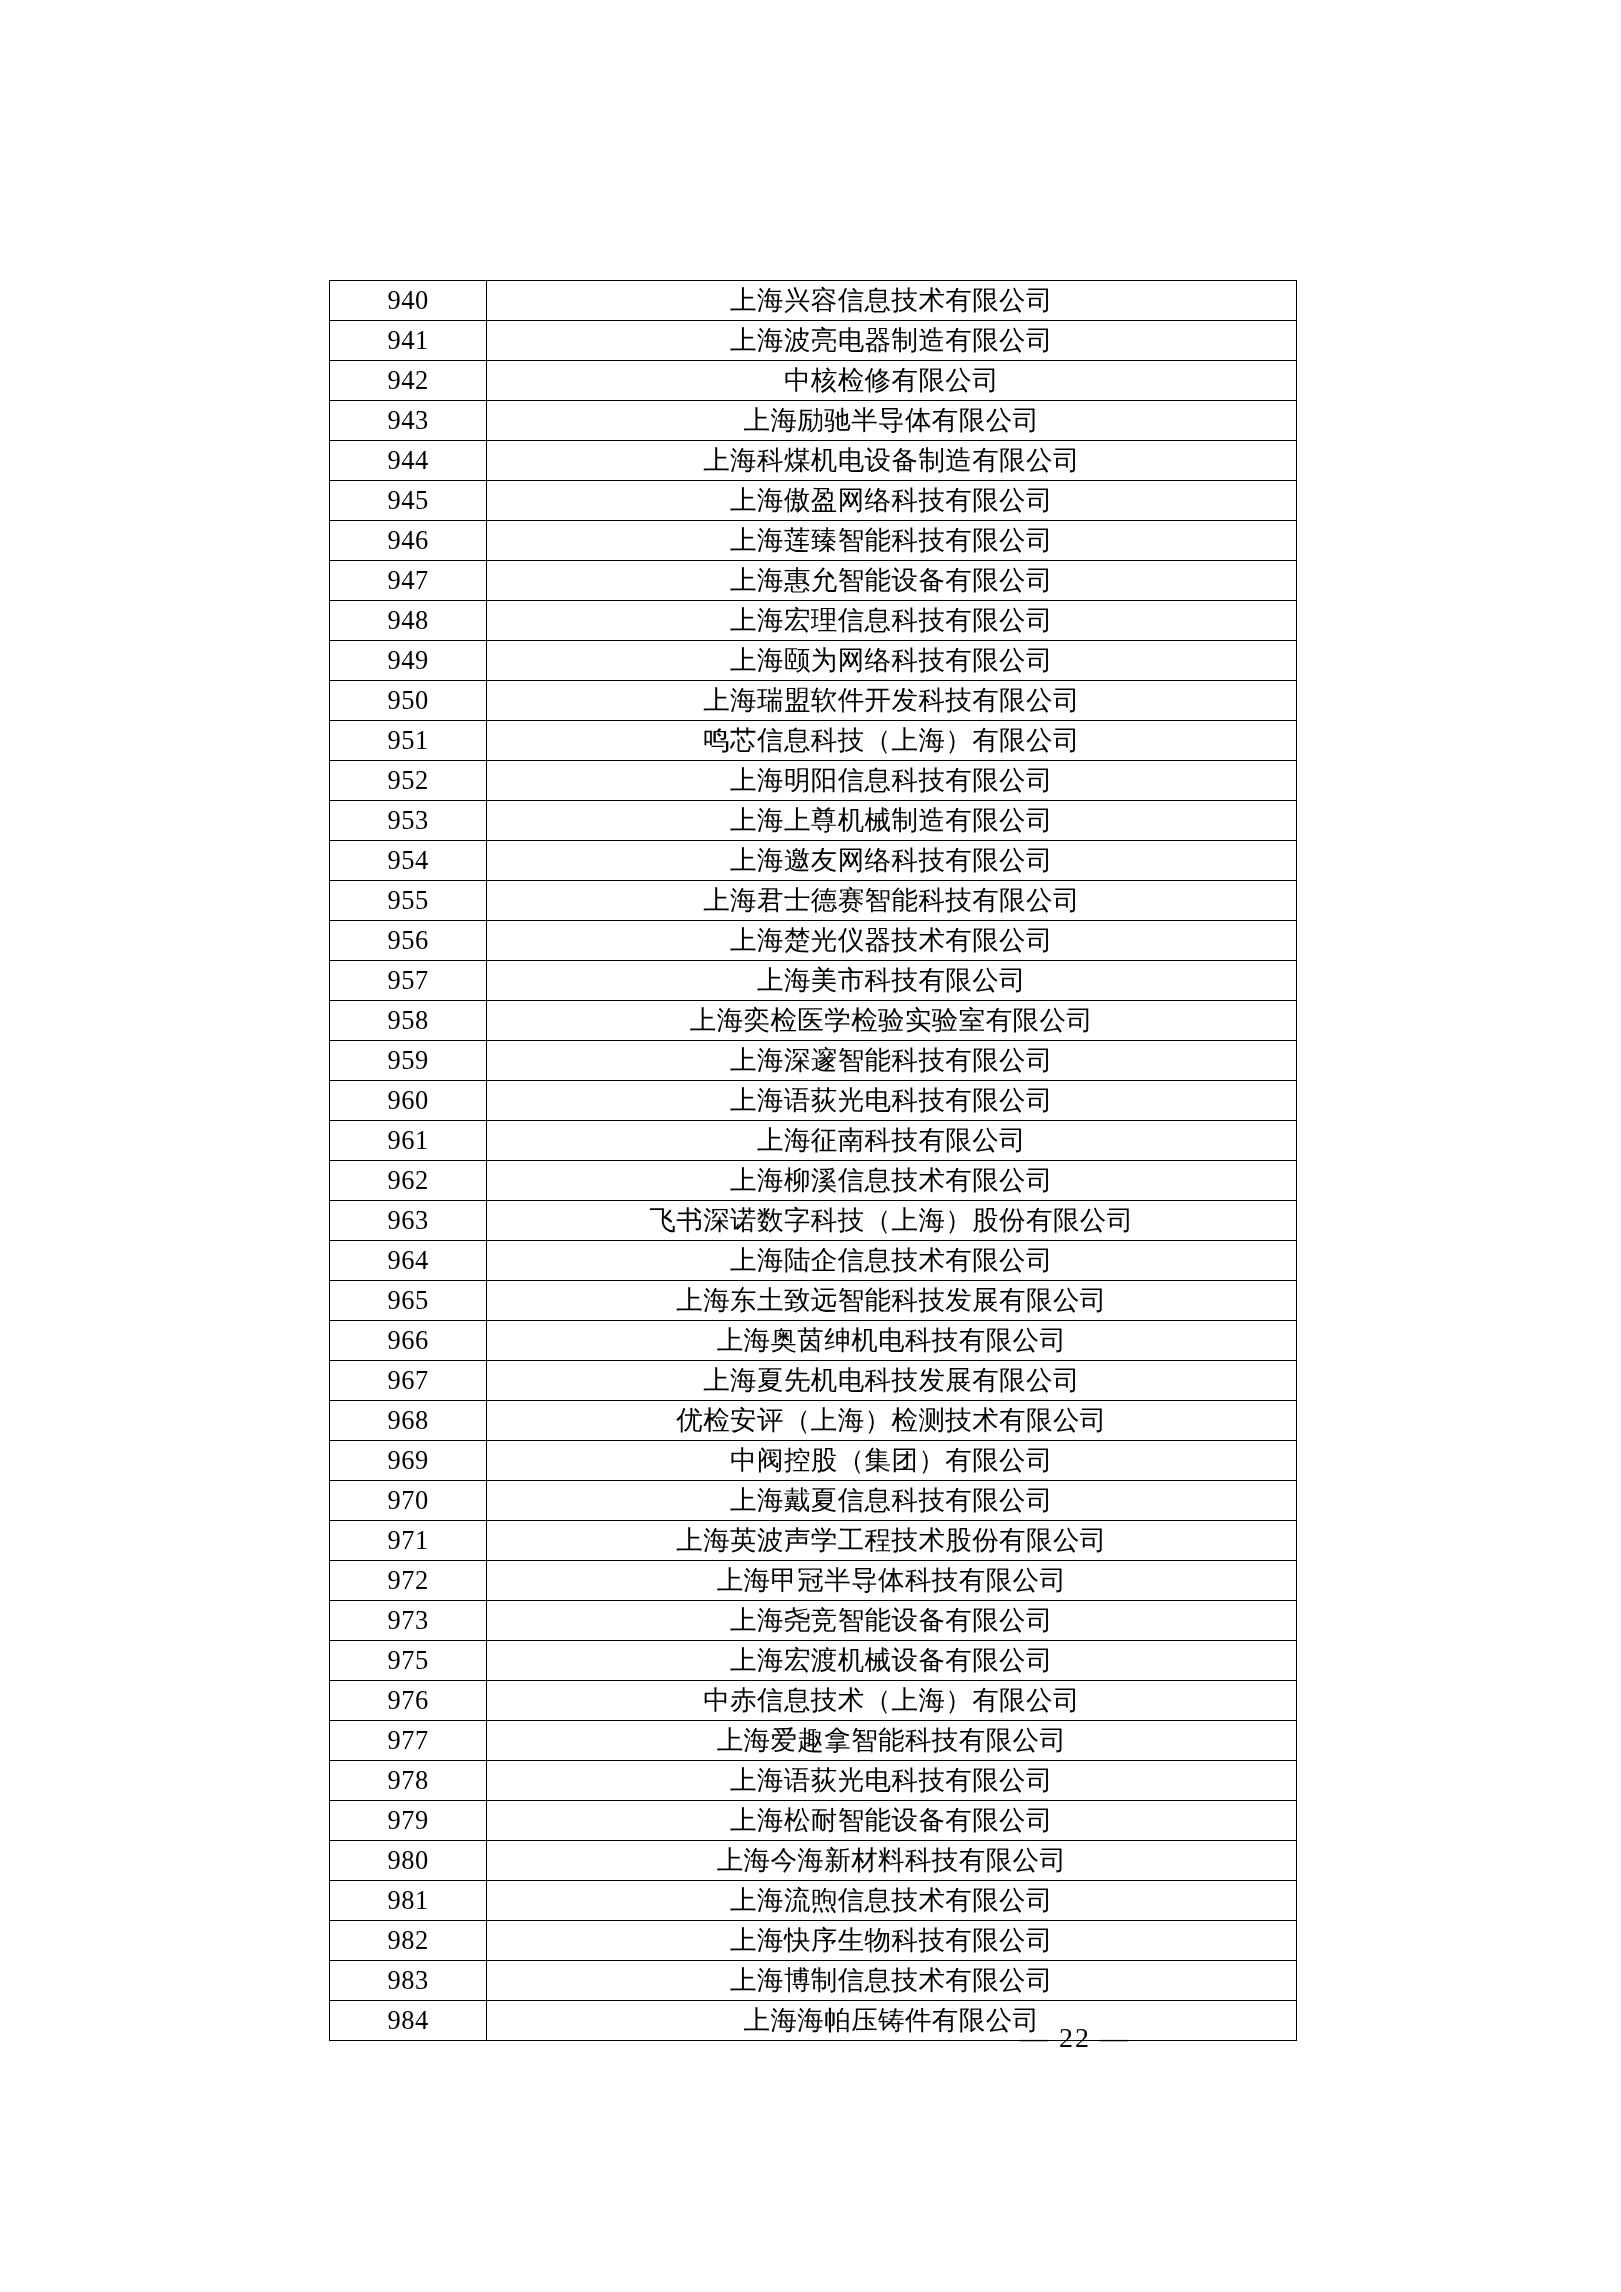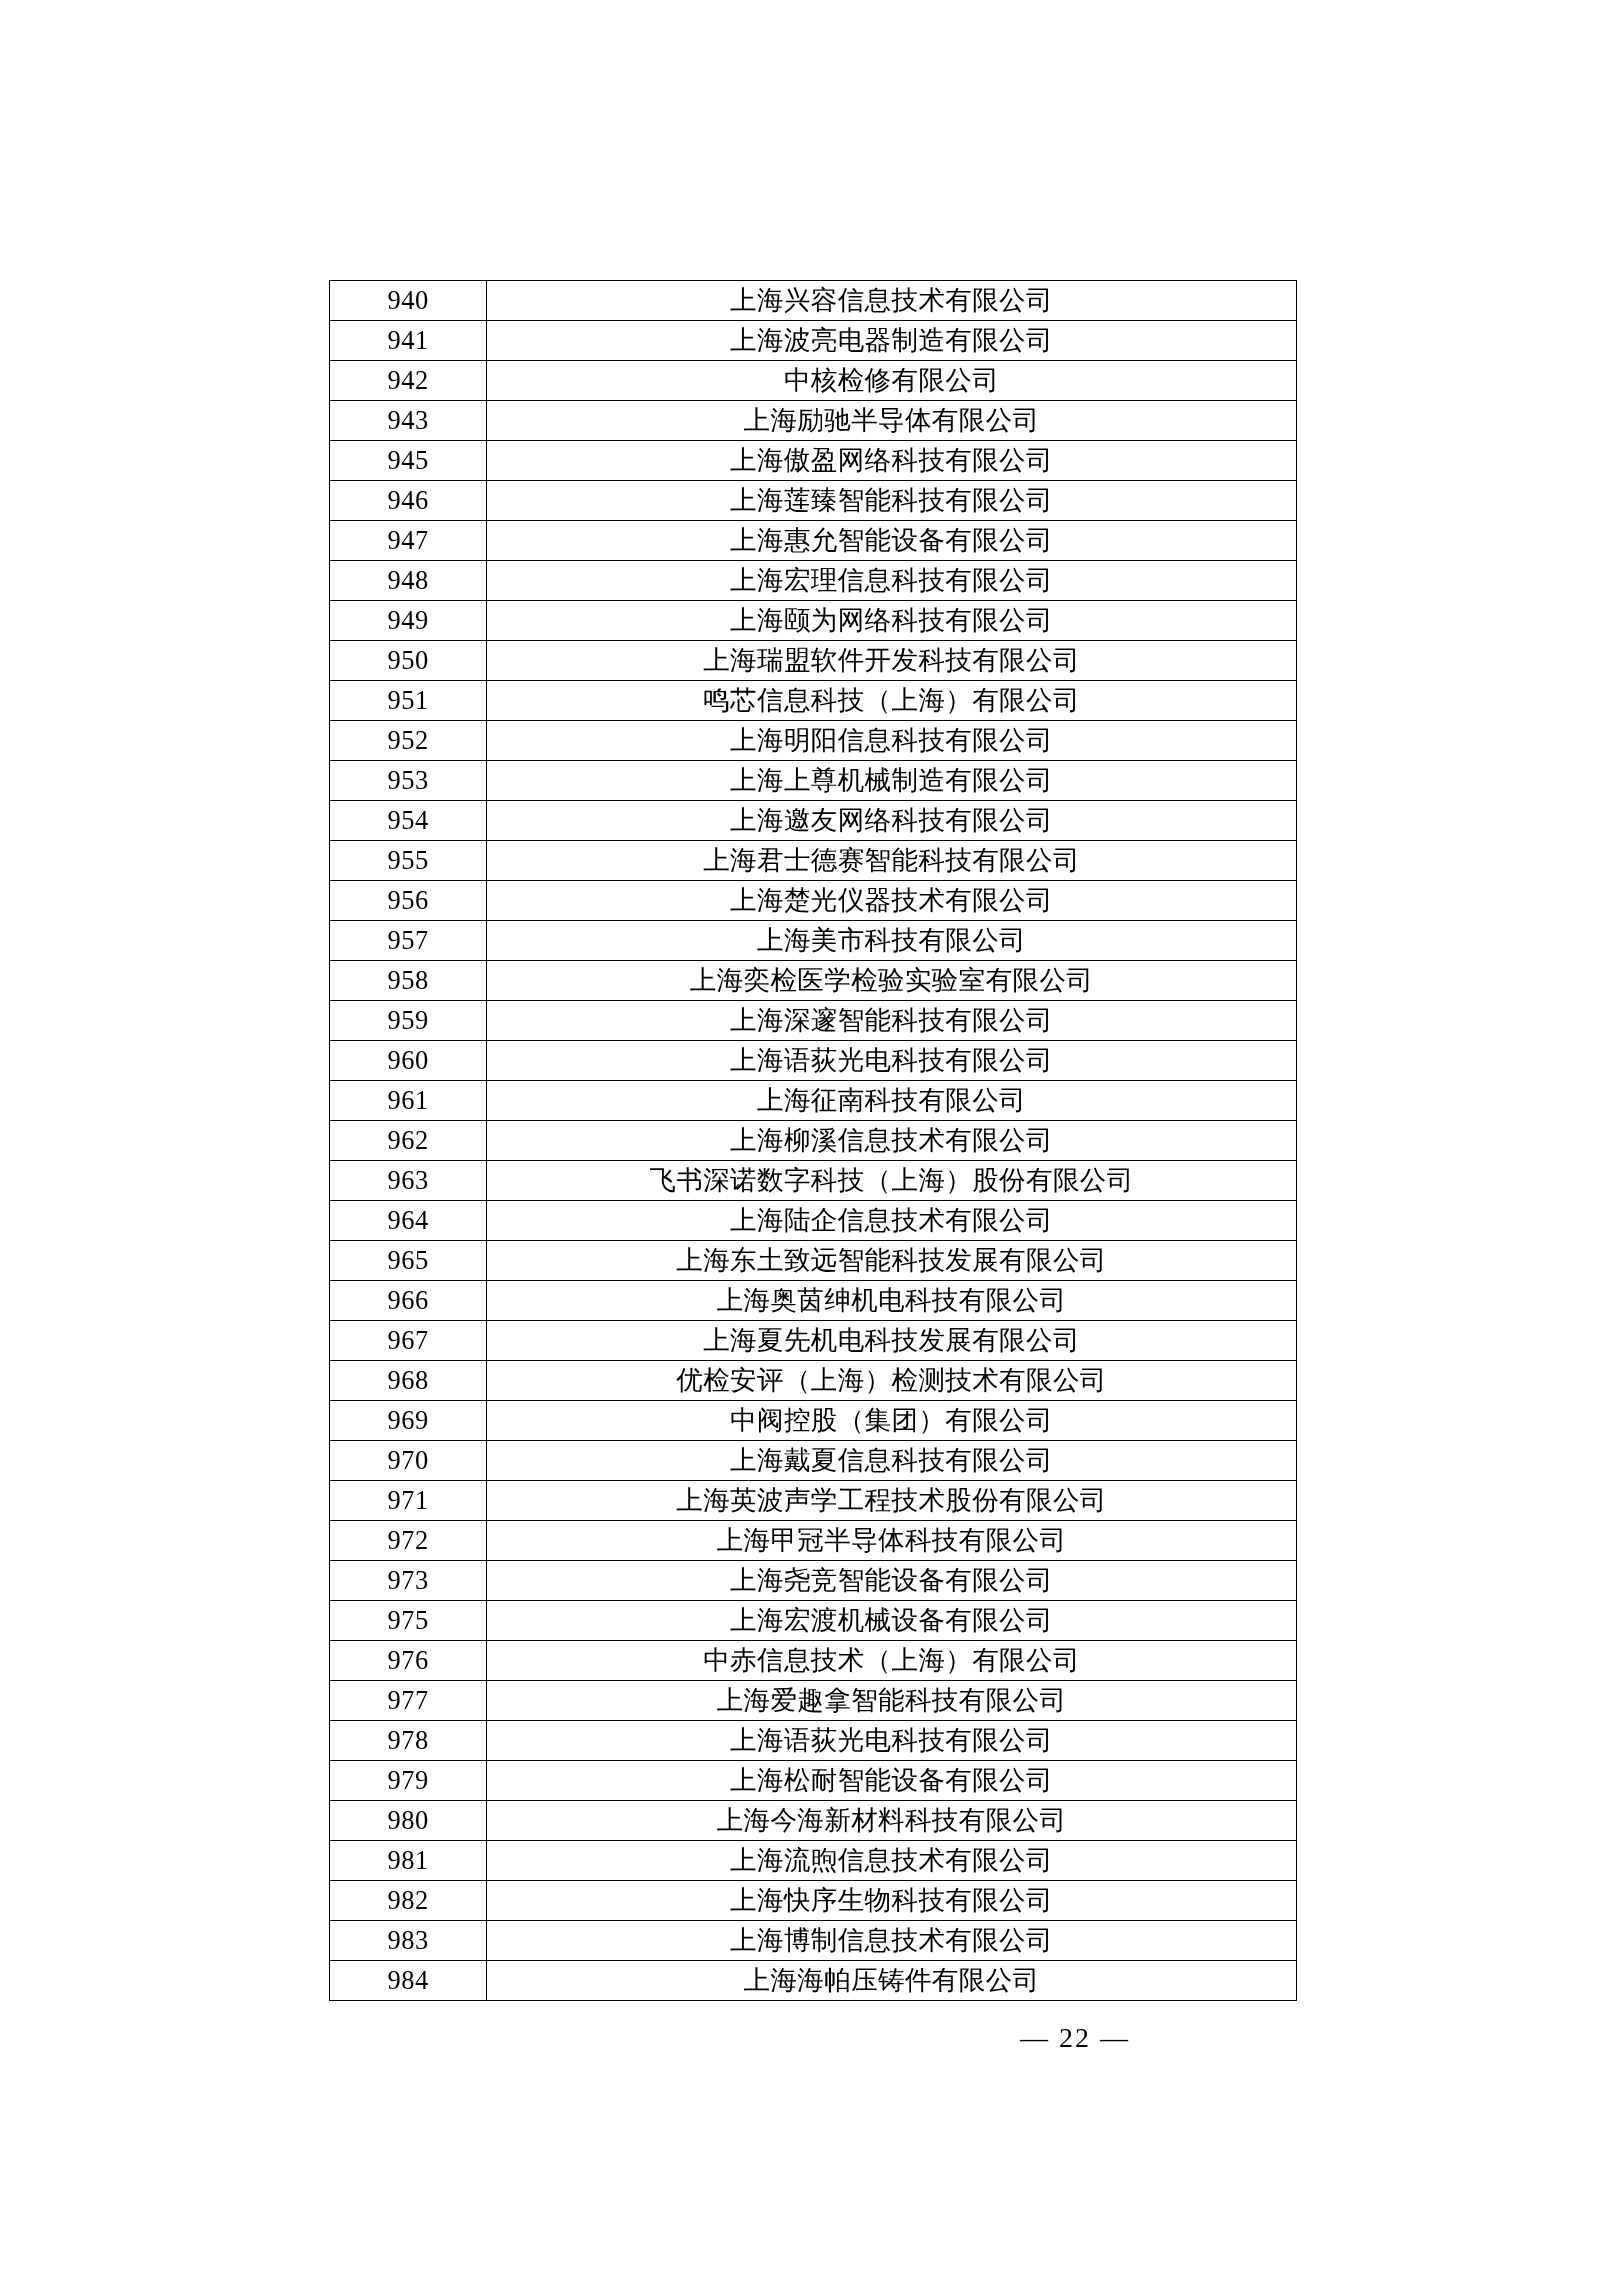--- a/index.html
+++ b/index.html
@@ -98,20 +98,24 @@
         </tr>
         <tr>
           <td class="col-index">942</td>
           <td class="col-name">中核检修有限公司</td>
         </tr>
         <tr>
           <td class="col-index">943</td>
           <td class="col-name">上海励驰半导体有限公司</td>
         </tr>
         <tr>
+          <td class="col-index">944</td>
+          <td class="col-name">上海科煤机电设备制造有限公司</td>
+        </tr>
+        <tr>
           <td class="col-index">945</td>
           <td class="col-name">上海傲盈网络科技有限公司</td>
         </tr>
         <tr>
           <td class="col-index">946</td>
           <td class="col-name">上海莲臻智能科技有限公司</td>
         </tr>
         <tr>
           <td class="col-index">947</td>
           <td class="col-name">上海惠允智能设备有限公司</td>

